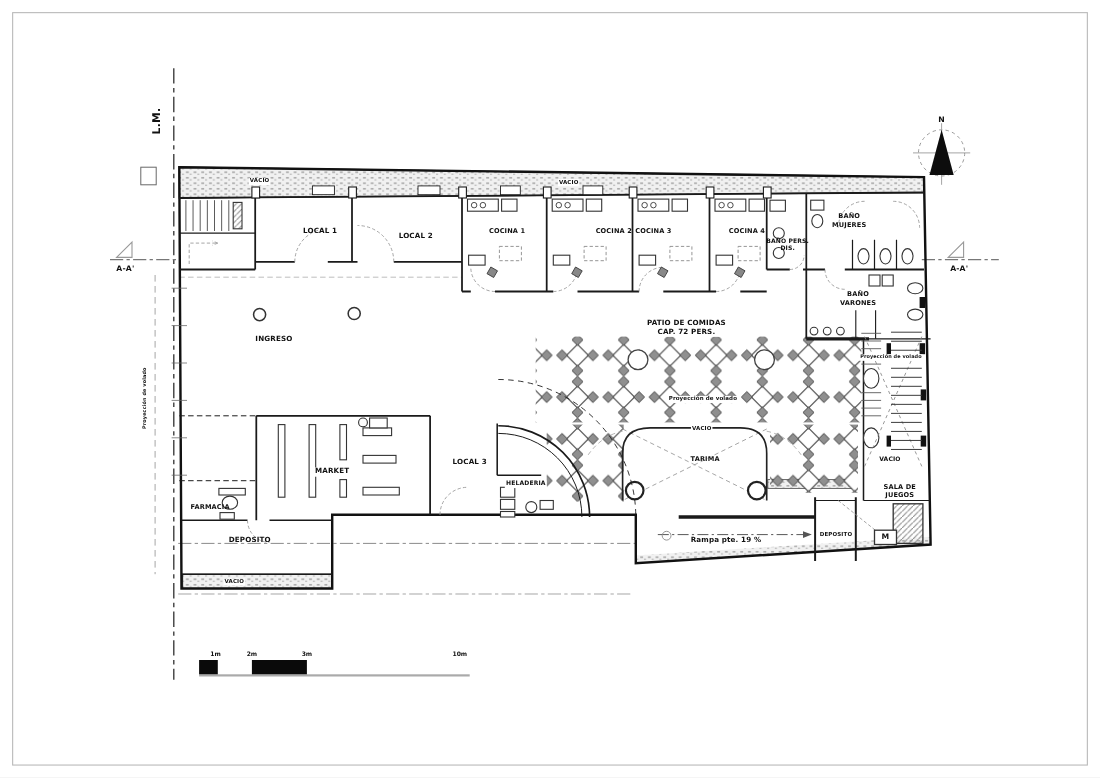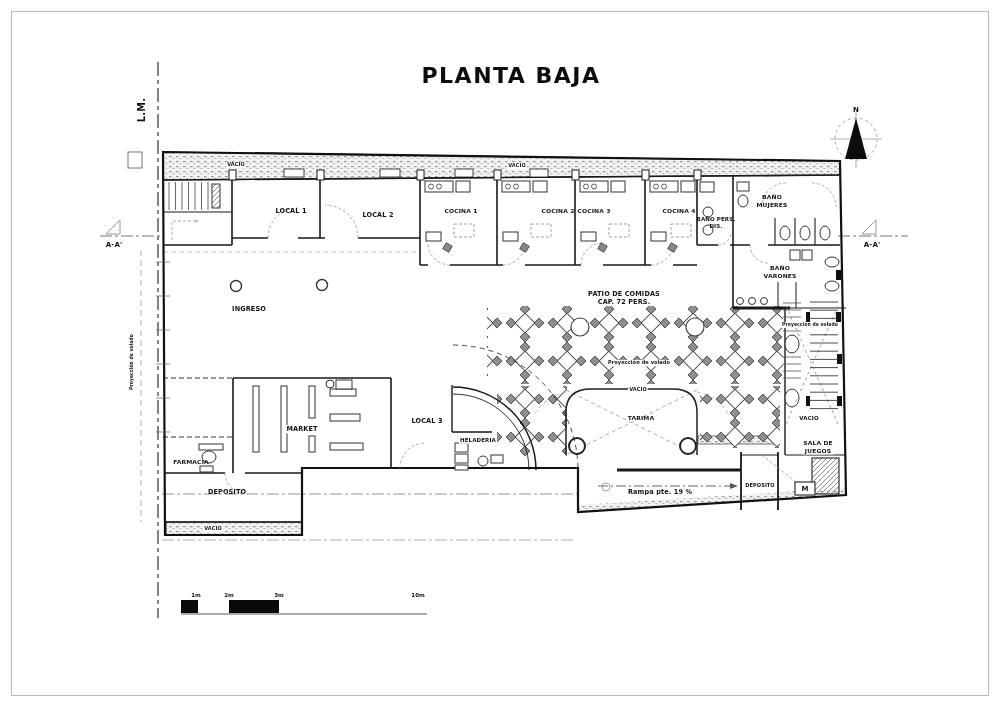--- a/index.html
+++ b/index.html
@@ -302,21 +302,20 @@
         <line x1="783" y1="378" x2="801" y2="378" stroke="#555" stroke-width="0.8"></line>
         <line x1="156" y1="262" x2="170" y2="262" stroke="#666" stroke-width="0.7"></line>
         <line x1="156" y1="296" x2="170" y2="296" stroke="#666" stroke-width="0.7"></line>
         <line x1="156" y1="330" x2="170" y2="330" stroke="#666" stroke-width="0.7"></line>
         <line x1="156" y1="364" x2="170" y2="364" stroke="#666" stroke-width="0.7"></line>
         <line x1="156" y1="398" x2="170" y2="398" stroke="#666" stroke-width="0.7"></line>
         <line x1="156" y1="432" x2="170" y2="432" stroke="#666" stroke-width="0.7"></line>
       </g>
   </svg>
 
-  <div class="ttl" style="left:511px;top:75px">PLANTA BAJA</div>
   <div class="lbl lm zr65" style="left:142px;top:110px">L.M.</div>
   <div class="lbl z7" style="left:856px;top:110px">N</div>
   <div class="lbl z7" style="left:114px;top:245px">A-A'</div>
   <div class="lbl z7" style="left:872px;top:245px">A-A'</div>
 
   <div class="lbl z5 wbg" style="left:236px;top:165px">VACIO</div>
   <div class="lbl z5 wbg" style="left:517px;top:166px">VACIO</div>
   <div class="lbl z65" style="left:291px;top:211px">LOCAL 1</div>
   <div class="lbl z65" style="left:378px;top:215px">LOCAL 2</div>
   <div class="lbl z6" style="left:461px;top:211px">COCINA 1</div>

